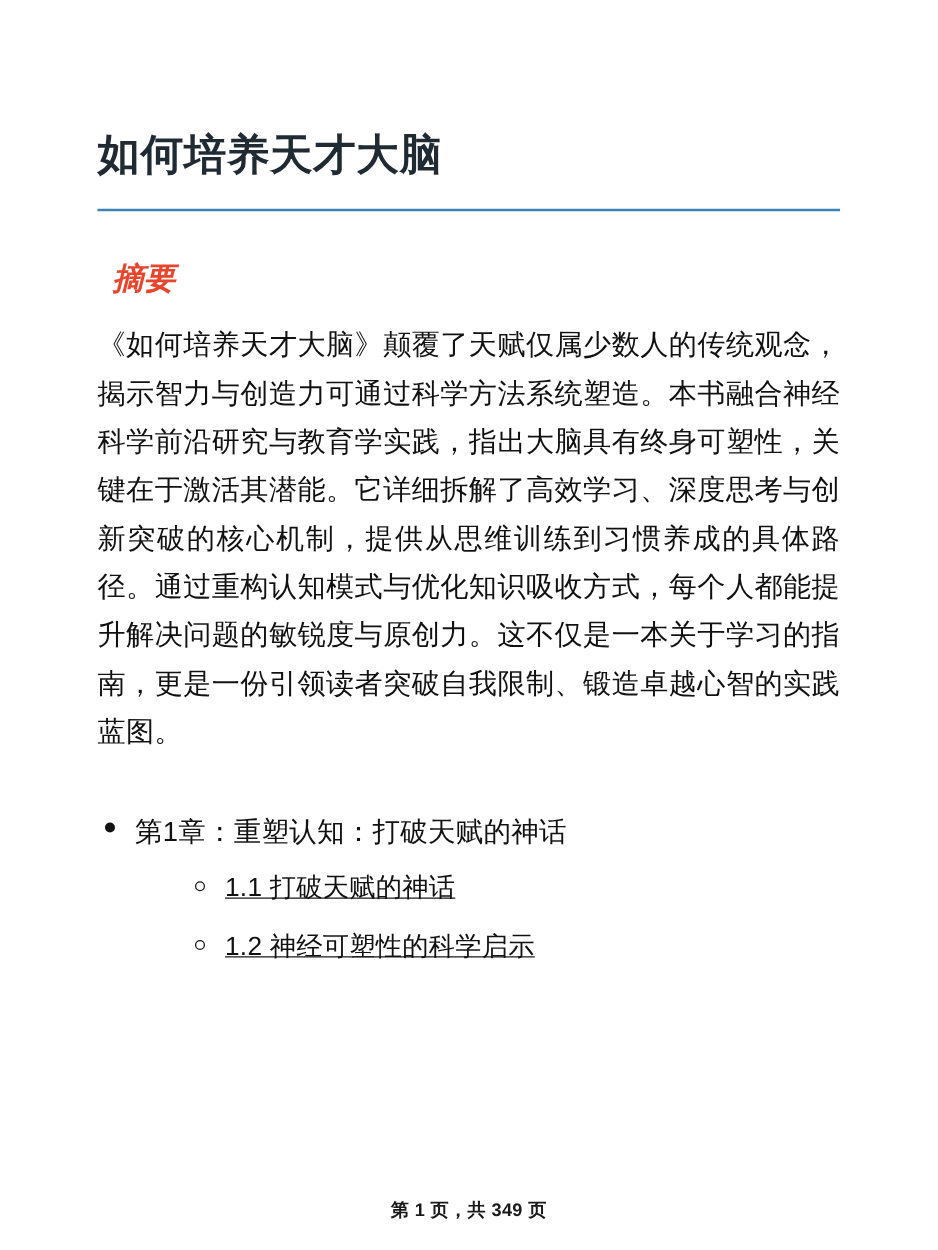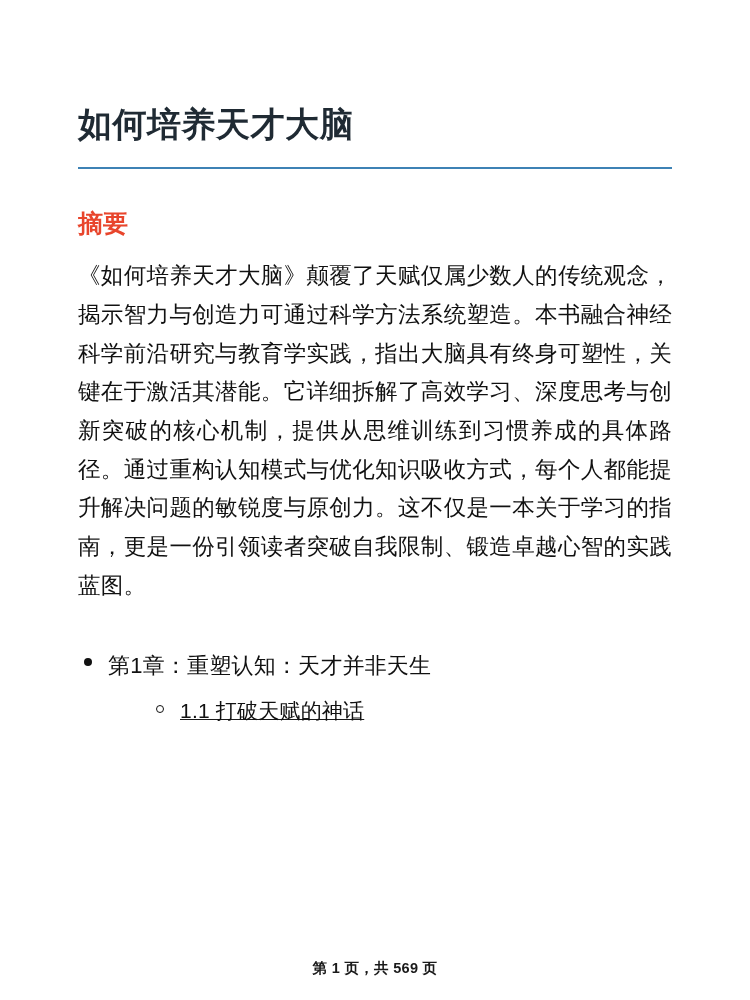--- a/index.html
+++ b/index.html
@@ -33,22 +33,23 @@
   .title-rule {
     height: 2px;
     background: #3d82b5;
     width: 100%;
     margin-bottom: 38px;
   }
   .section-heading {
     font-size: 25px;
     font-weight: bold;
     color: #e8452c;
-    margin: 0 0 18px 0;
+    margin: 0 0 18px 12px;
     line-height: 1.3;
+    font-style: italic;
   }
   .abstract-text {
     font-size: 22.5px;
     line-height: 1.72;
     color: #111111;
     text-align: justify;
     text-justify: inter-ideograph;
     margin: 11px 0 44px 0;
     letter-spacing: 0.2px;
   }
@@ -129,25 +130,29 @@
   <h1 class="doc-title">如何培养天才大脑</h1>
   <div class="title-rule"></div>
 
   <h2 class="section-heading">摘要</h2>
   <p class="abstract-text">《如何培养天才大脑》颠覆了天赋仅属少数人的传统观念，揭示智力与创造力可通过科学方法系统塑造。本书融合神经科学前沿研究与教育学实践，指出大脑具有终身可塑性，关键在于激活其潜能。它详细拆解了高效学习、深度思考与创新突破的核心机制，提供从思维训练到习惯养成的具体路径。通过重构认知模式与优化知识吸收方式，每个人都能提升解决问题的敏锐度与原创力。这不仅是一本关于学习的指南，更是一份引领读者突破自我限制、锻造卓越心智的实践蓝图。</p>
 
 
   <ul class="toc-level1">
     <li class="toc-chapter">
       <span class="bullet"></span>
-      <span class="chapter-label">第1章：重塑认知：天才并非天生</span>
+      <span class="chapter-label">第1章：重塑认知：打破天赋的神话</span>
       <ul class="toc-level2">
         <li class="toc-section">
           <span class="bullet-hollow"></span>
           <span class="section-label">1.1 打破天赋的神话</span>
         </li>
+        <li class="toc-section">
+          <span class="bullet-hollow"></span>
+          <span class="section-label">1.2 神经可塑性的科学启示</span>
+        </li>
       </ul>
     </li>
   </ul>
 
-  <div class="page-footer">第 1 页，共 569 页</div>
+  <div class="page-footer">第 1 页，共 349 页</div>
 
 </div>
 
 </body></html>

